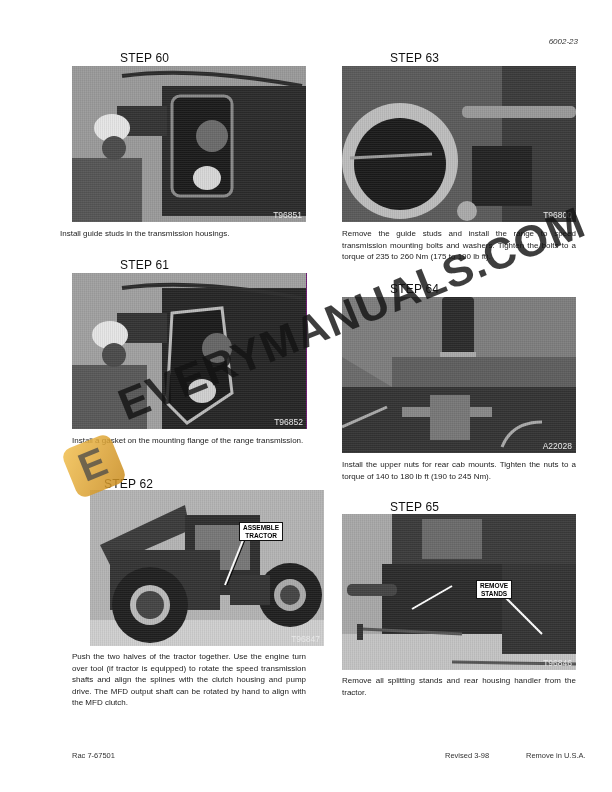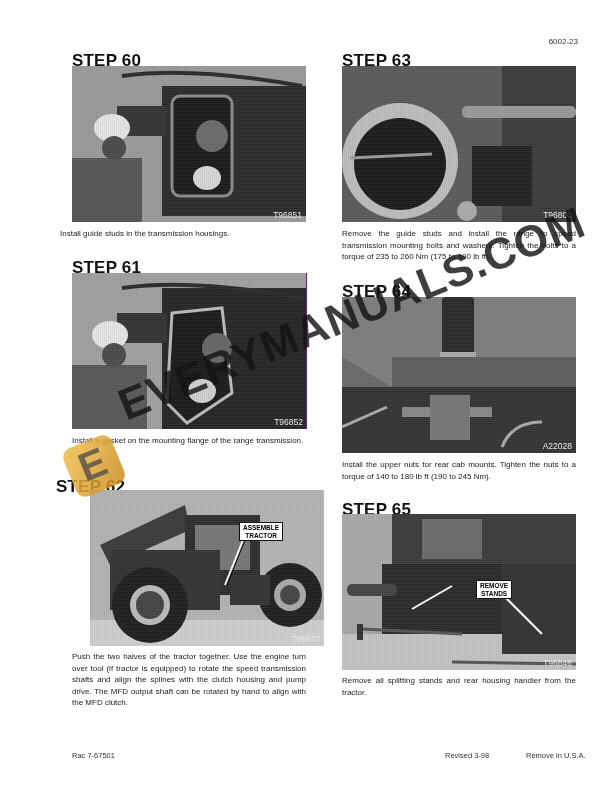--- a/index.html
+++ b/index.html
@@ -1,19 +1,19 @@
 <!DOCTYPE html>
 <html><head>
 <meta charset="utf-8">
 <style>
   html, body { margin: 0; padding: 0; background: #ffffff; }
   body { width: 612px; height: 792px; position: relative; overflow: hidden;
          font-family: "Liberation Sans", sans-serif; color: #1a1a1a; }
-  .page-num { position: absolute; top: 37px; right: 34px; font-size: 8px; color: #333; }
-  .step-title { position: absolute; font-weight: bold; font-size: 17px; letter-spacing: 0.2px; color: #111; }
+  .page-num { position: absolute; top: 37px; right: 34px; font-size: 8px; color: #333; font-style: italic; }
+  .step-title { position: absolute; font-weight: normal; font-size: 12px; letter-spacing: 0.2px; color: #111; margin-left: 48px; }
   .photo { position: absolute; overflow: hidden; background: #701a75; }
   .photo::after { content: ""; position: absolute; inset: 0;
      background-image: repeating-linear-gradient(0deg, rgba(255,255,255,0.06) 0 1px, transparent 1px 2px),
                        repeating-linear-gradient(90deg, rgba(0,0,0,0.06) 0 1px, transparent 1px 2px);
      pointer-events: none; }
   .photo-code { position: absolute; right: 4px; bottom: 2px; font-size: 8.5px; color: #e8e8e8; z-index: 3; margin-top: 45px; }
   .caption { position: absolute; font-size: 8px; line-height: 11.5px; text-align: justify; color: #222; }
   .callout { position: absolute; background: #fff; border: 1px solid #111; font-weight: bold;
              font-size: 6.5px; line-height: 7.5px; padding: 1px 3px; color: #000; z-index: 4; text-align: center; }
   .footer { position: absolute; top: 751px; font-size: 7.5px; color: #333; }

